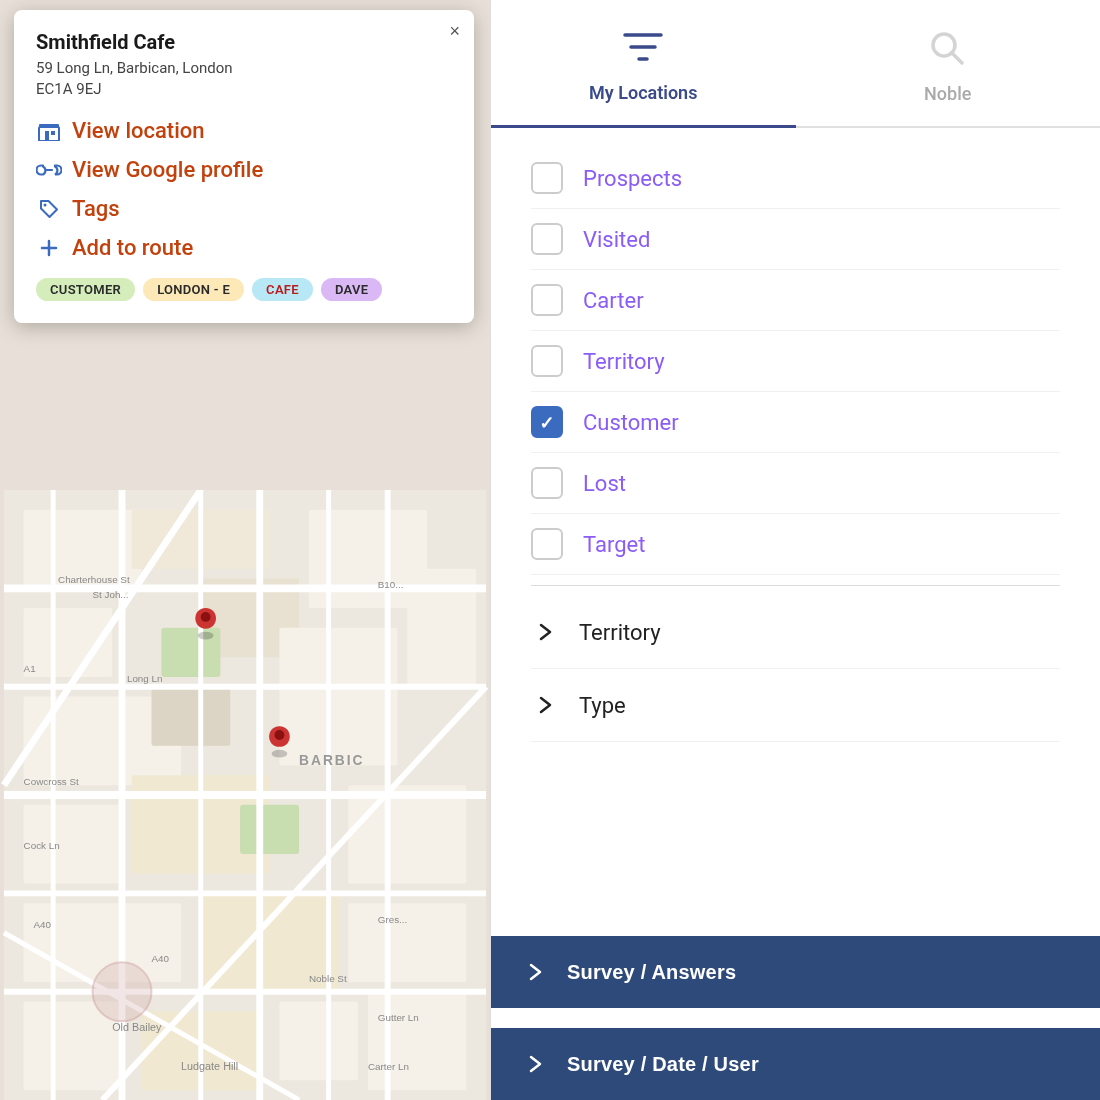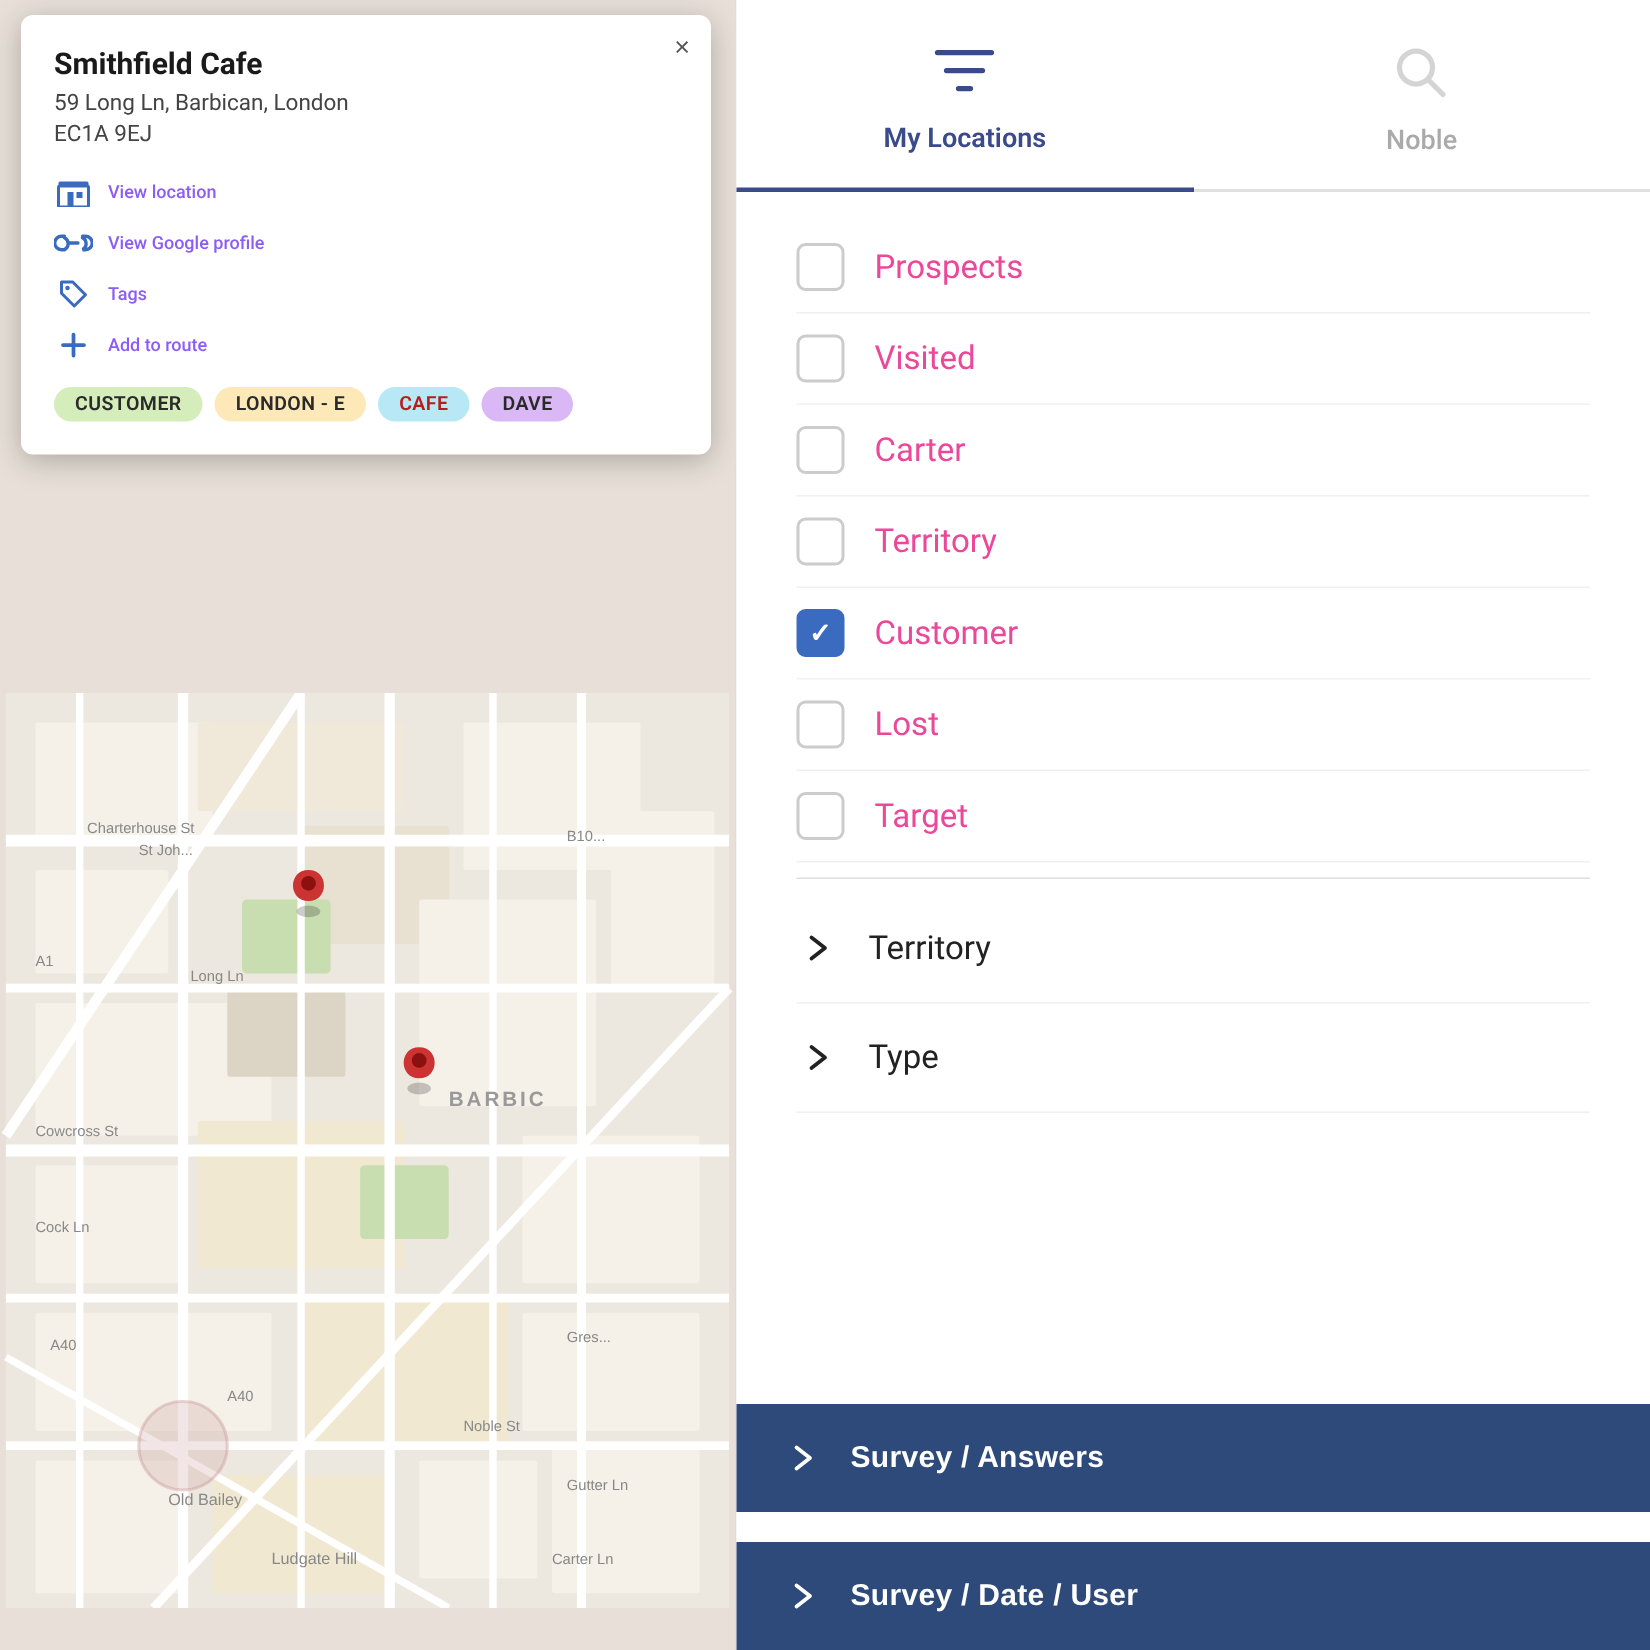--- a/index.html
+++ b/index.html
@@ -57,22 +57,22 @@
       font-size: 15px;
       color: #444;
       line-height: 1.4;
       margin-bottom: 18px;
     }
 
     .popup-action {
       display: flex;
       align-items: center;
       gap: 10px;
-      color: #8b5cf6;
-      font-size: 12px;
+      color: #c2410c;
+      font-size: 22px;
       font-weight: 500;
       margin-bottom: 14px;
       cursor: pointer;
       text-decoration: none;
     }
 
     .popup-action:last-of-type {
       margin-bottom: 0;
     }
 
@@ -101,21 +101,21 @@
     }
 
     .tag-customer { background: #d4edba; color: #2a2a2a; }
     .tag-london   { background: #fde9b8; color: #2a2a2a; }
     .tag-cafe     { background: #b8e8f5; color: #b91c1c; }
     .tag-dave     { background: #d9b8f5; color: #2a2a2a; }
 
     
     .map-bg {
       position: absolute;
-      top: 462px;
+      top: 490px;
       left: 0;
       width: 490px;
       height: 610px;
       overflow: hidden;
     }
 
     
     .map-svg {
       width: 100%;
       height: 100%;
@@ -205,21 +205,21 @@
       background: white;
     }
 
     .checkbox-checked {
       background: #3a6bbf;
       border-color: #3a6bbf;
     }
 
     .filter-label {
       font-size: 22px;
-      color: #ec4899;
+      color: #8b5cf6;
     }
 
     .divider {
       height: 1px;
       background: #ddd;
       margin: 10px 0;
     }
 
     
     .expand-item {

